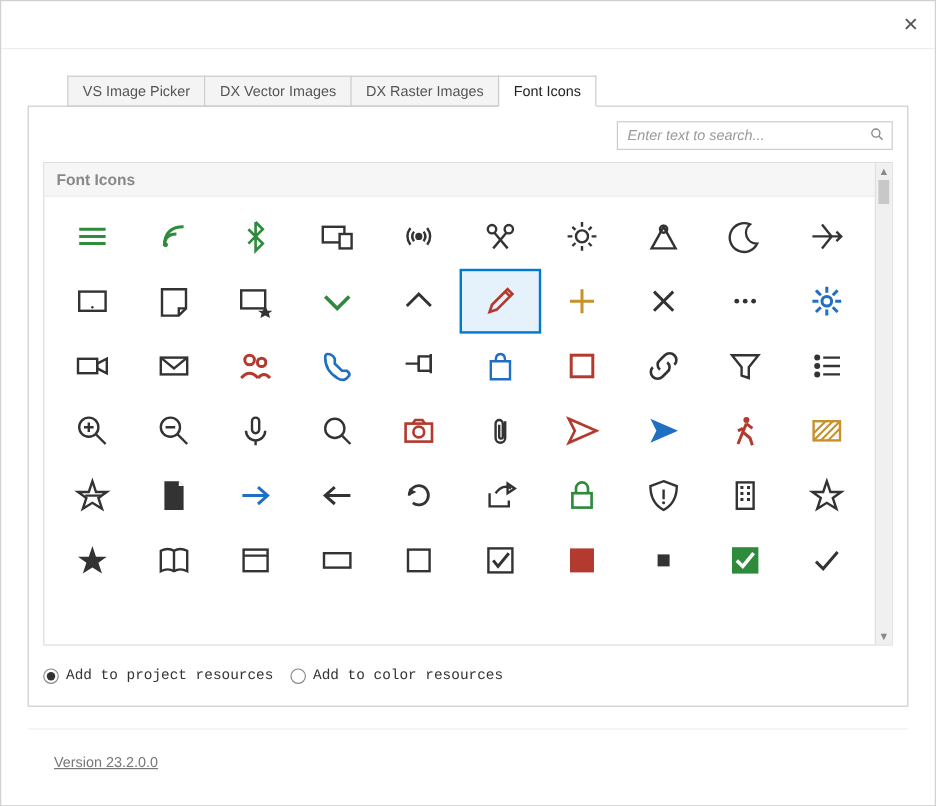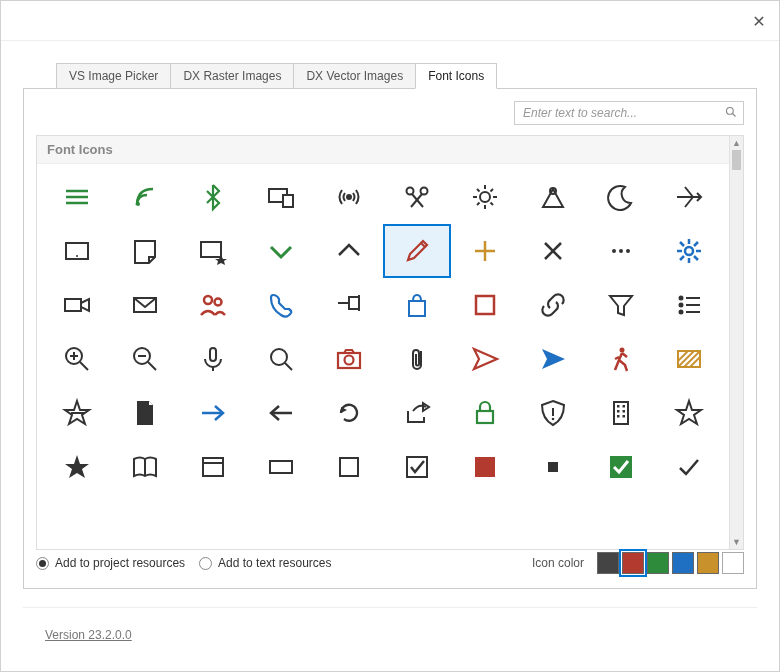--- a/index.html
+++ b/index.html
@@ -22,21 +22,21 @@
   .listcontent { flex: 1; overflow: hidden; }
   .groupheader { background: #f6f6f6; padding: 6px 10px; font-weight: bold; color: #888; font-size: 13px; border-bottom: 1px solid #eee; }
   .grid { display: grid; grid-template-columns: repeat(10, 1fr); padding: 6px; }
   .cell { height: 54px; display: flex; align-items: center; justify-content: center; cursor: pointer; border: 2px solid transparent; }
   .cell.selected { border: 2px solid #0078d4; background: #e6f2fb; }
   .cell svg { width: 32px; height: 32px; }
   .scrollbar { width: 14px; background: #f0f0f0; border-left: 1px solid #e0e0e0; position: relative; }
   .scrollbar .arrow { height: 14px; display: flex; align-items: center; justify-content: center; font-size: 9px; color: #888; cursor: pointer; }
   .scrollbar .thumb { position: absolute; top: 14px; left: 2px; right: 2px; height: 20px; background: #c8c8c8; }
   .scrollbar .arrowdown { position: absolute; bottom: 0; left: 0; right: 0; height: 14px; display:flex; align-items:center; justify-content:center; font-size:9px; color:#888; cursor:pointer; }
-  .optionsrow { display: flex; align-items: center; height: 26px; }
+  .optionsrow { display: flex; align-items: center; margin-top: 12px; height: 26px; font-family: Liberation Mono, monospace; }
   .radio { display: flex; align-items: center; margin-right: 14px; cursor: pointer; }
   .radio .dot { width: 13px; height: 13px; border: 1px solid #888; border-radius: 50%; margin-right: 6px; display: flex; align-items: center; justify-content: center; }
   .radio.checked .dot::after { content: ""; width: 7px; height: 7px; border-radius: 50%; background: #333; display: block; }
   .colorsection { margin-left: auto; display: flex; align-items: center; }
   .colorlabel { margin-right: 10px; color: #555; }
   .swatch { width: 22px; height: 22px; margin-left: 3px; border: 1px solid #666; cursor: pointer; }
   .swatch.selected { outline: 2px solid #0078d4; outline-offset: 1px; }
   .swatch.white { border: 1px solid #aaa; background: #fff; }
   .footer { height: 54px; border-top: 1px solid #eee; display: flex; align-items: center; padding: 0 22px; margin-top: 18px; }
   .version { color: #777; text-decoration: underline; }
@@ -49,22 +49,22 @@
 <div class="dialog">
 
   <div class="titlebar">
     <div class="close">✕</div>
   </div>
 
   <div class="body">
 
     <div class="tabs">
       <div class="tab">VS Image Picker</div>
+      <div class="tab">DX Vector Images</div>
       <div class="tab">DX Raster Images</div>
-      <div class="tab">DX Vector Images</div>
       <div class="tab active">Font Icons</div>
     </div>
 
     <div class="tabpanel">
 
       <div class="searchrow">
         <div class="searchbox">
           <input type="text" placeholder="Enter text to search..." style="">
           <span class="sicon">
             <svg width="12" height="12" viewBox="0 0 16 16">
@@ -508,30 +508,21 @@
         </div>
       </div>
 
       <div class="optionsrow">
         <div class="radio checked">
           <span class="dot"></span>
           <span>Add to project resources</span>
         </div>
         <div class="radio">
           <span class="dot"></span>
-          <span>Add to text resources</span>
-        </div>
-        <div class="colorsection">
-          <span class="colorlabel">Icon color</span>
-          <span class="swatch" style="background:#444444"></span>
-          <span class="swatch selected" style="background:#b23a2e"></span>
-          <span class="swatch" style="background:#2e8b3c"></span>
-          <span class="swatch" style="background:#1f6fc2"></span>
-          <span class="swatch" style="background:#c8912b"></span>
-          <span class="swatch white"></span>
+          <span>Add to color resources</span>
         </div>
       </div>
 
     </div>
 
     <div class="footer">
       <span class="version">Version 23.2.0.0</span>
     </div>
 
   </div>

